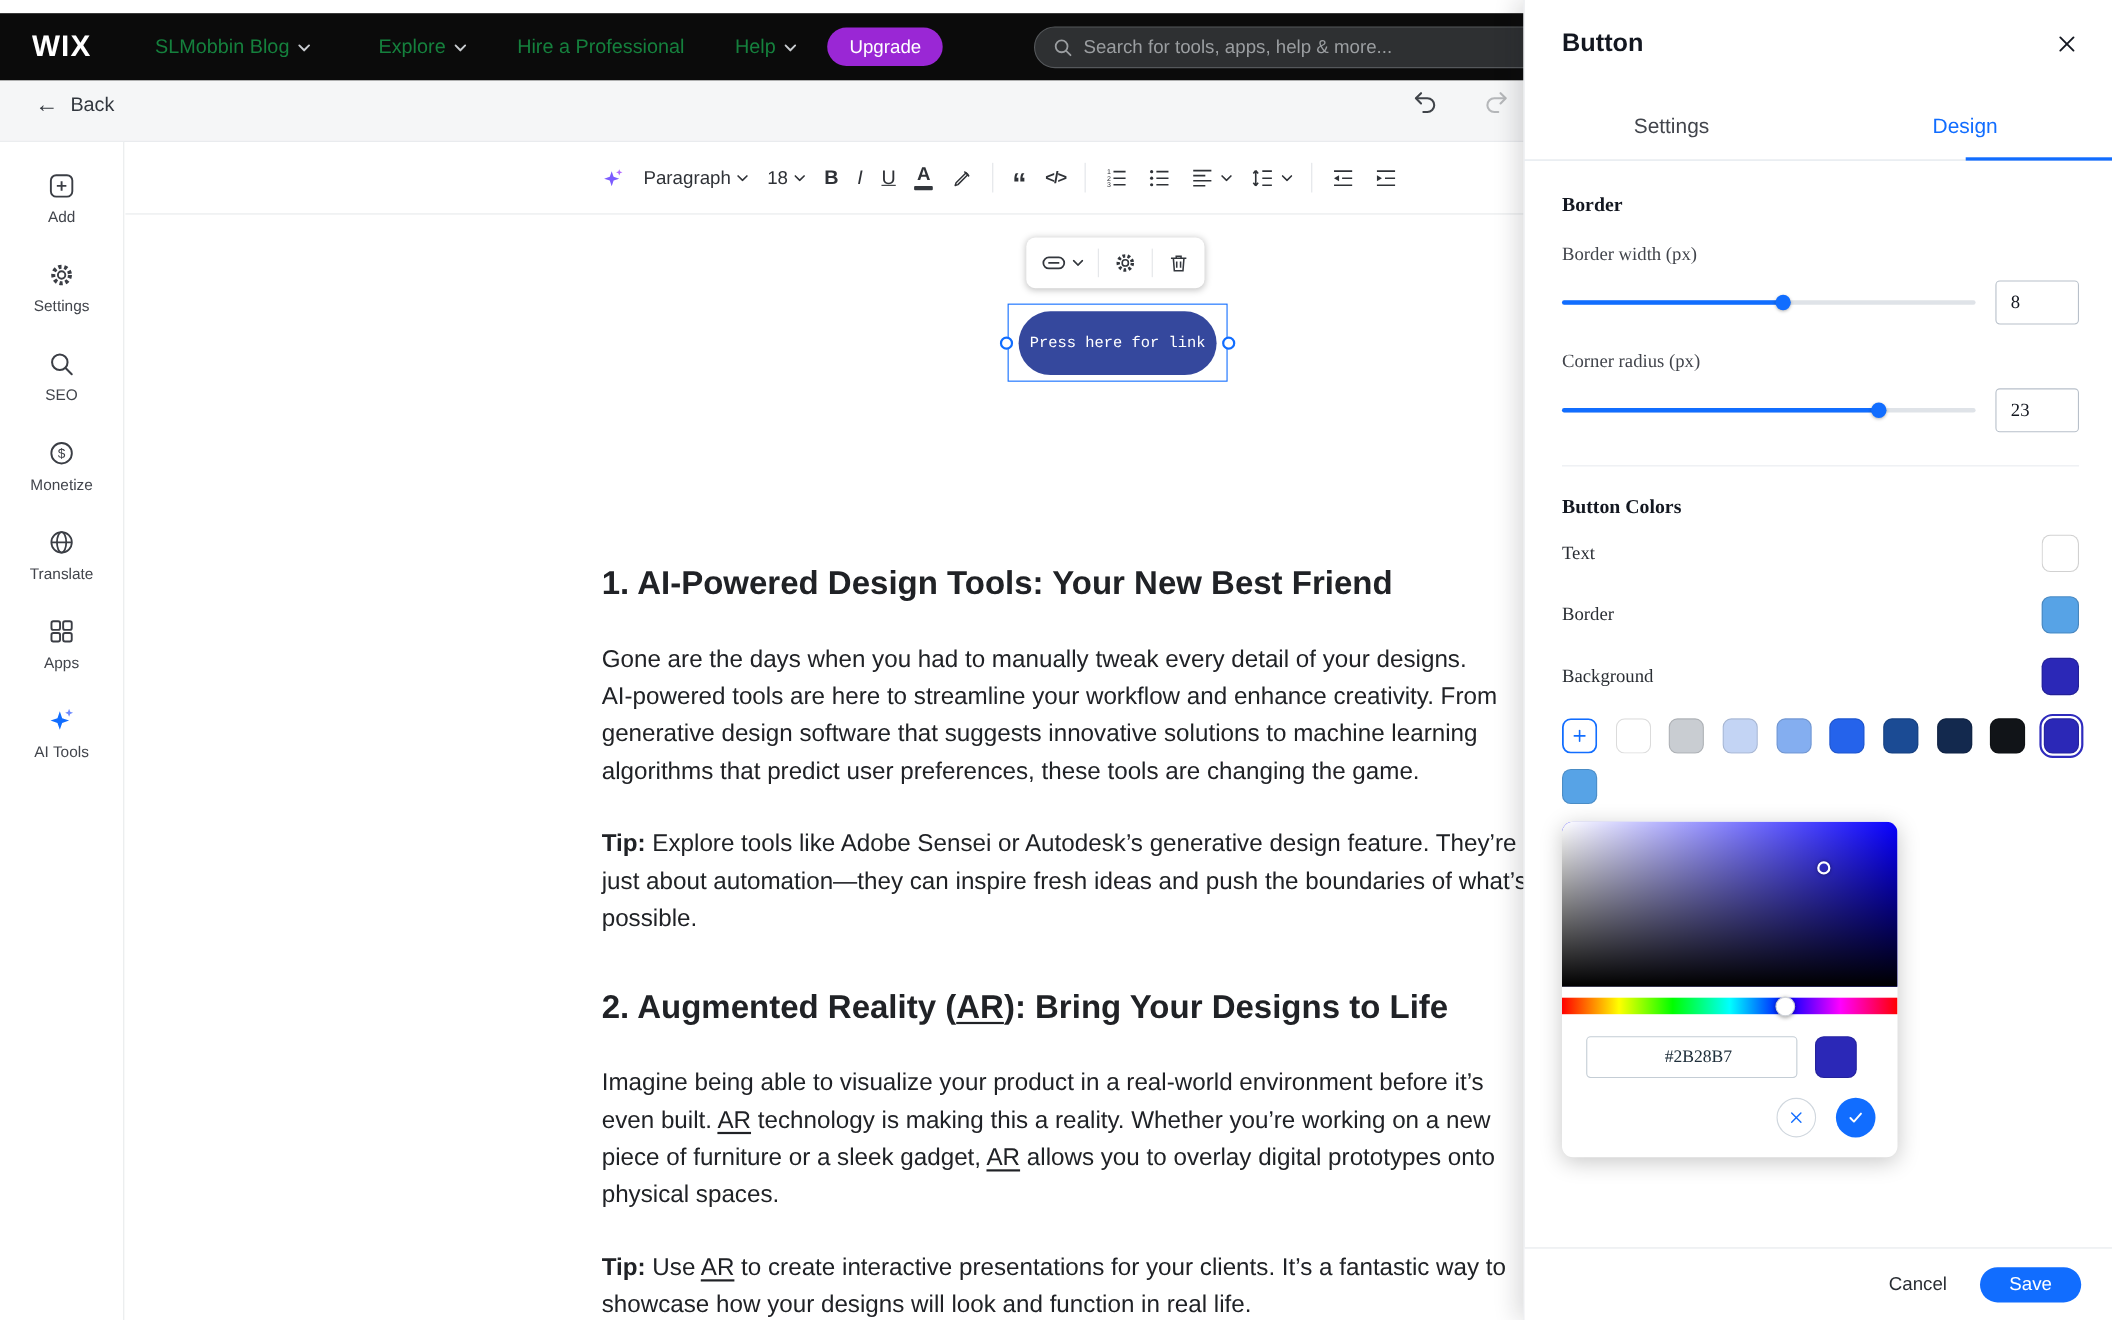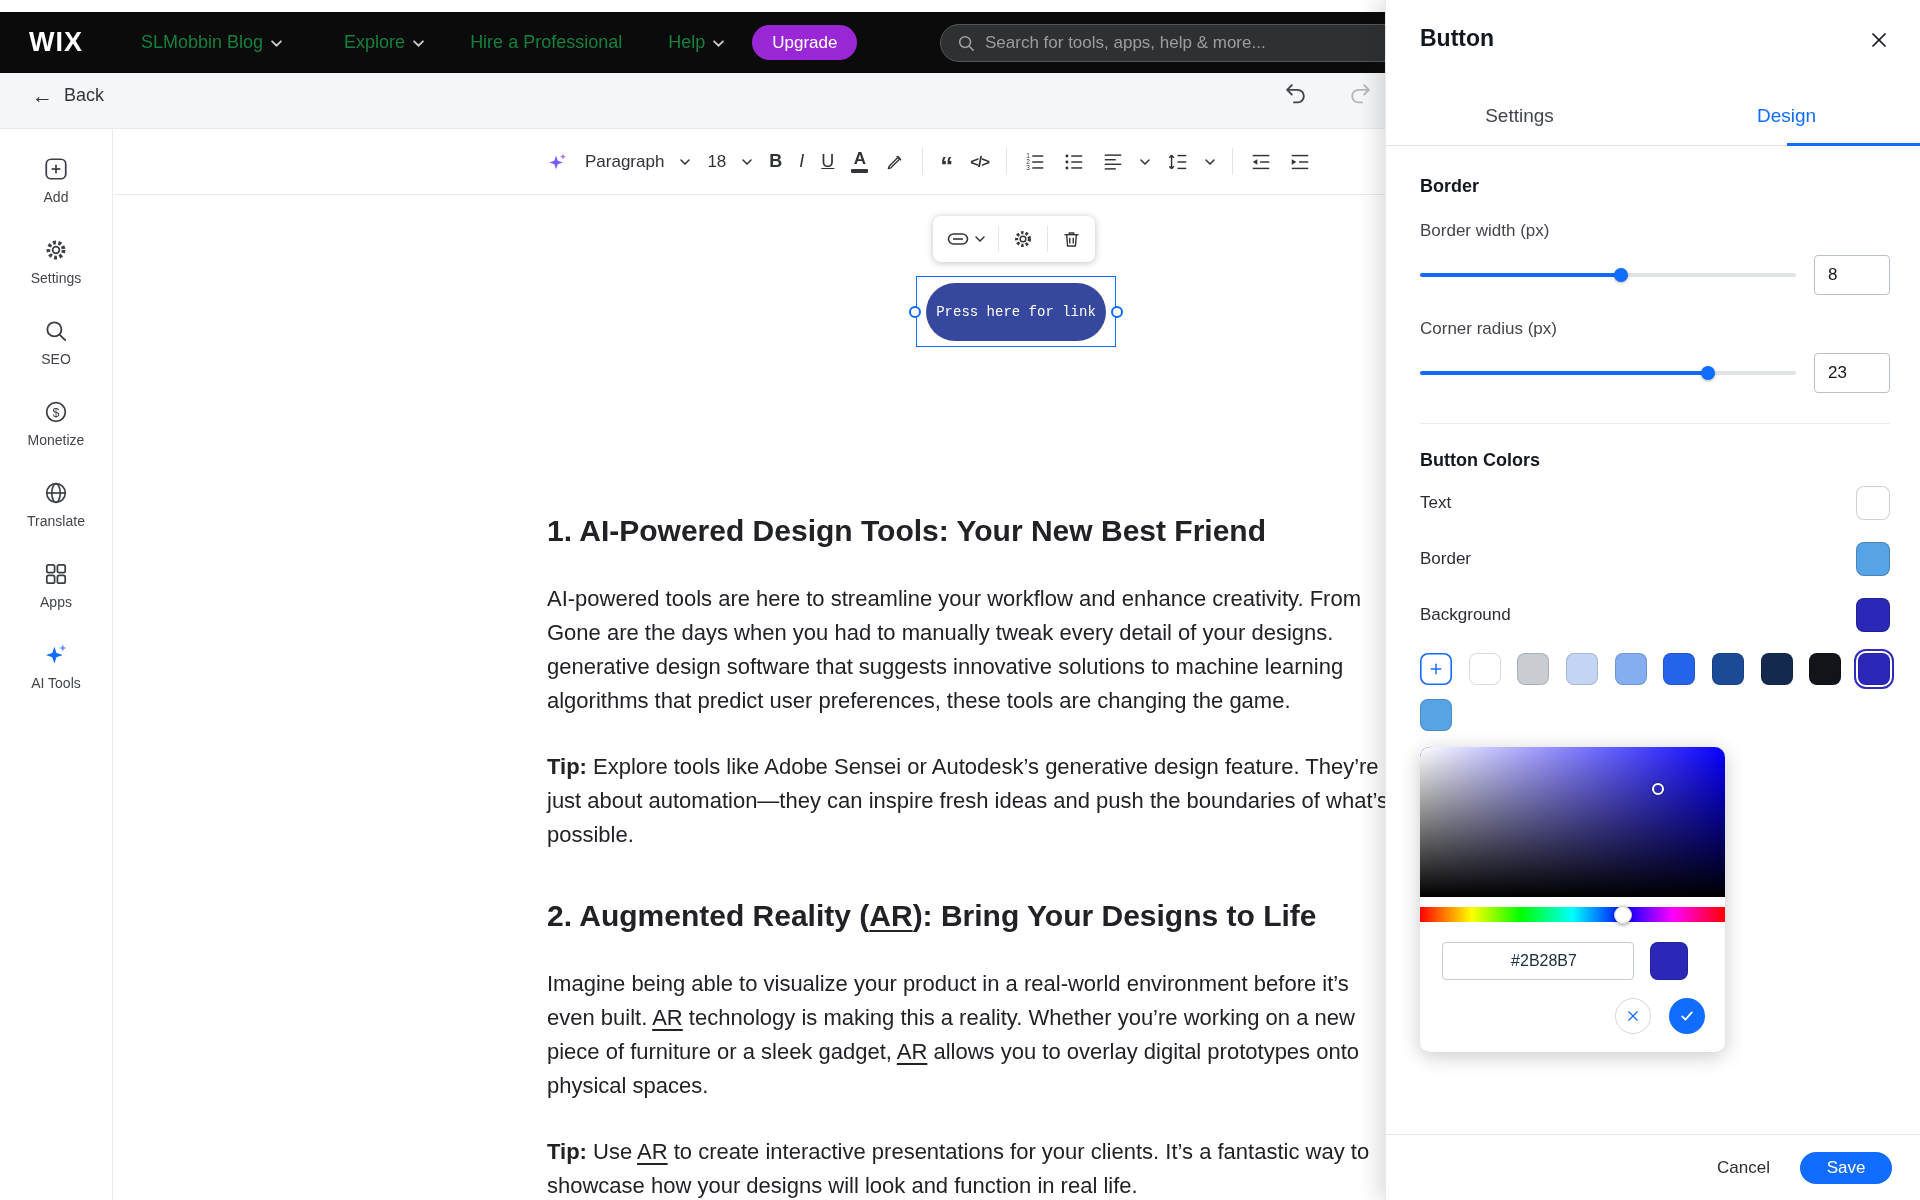--- a/index.html
+++ b/index.html
@@ -26,21 +26,21 @@
   .histbtn.redo { left:1348px; opacity:.35; }
   .histbtn.redo svg { transform:scaleX(-1); }
 
   
   .rail { position:absolute; top:129px; left:0; width:113px; bottom:0; background:#fff; border-right:1px solid #e8eaec; display:flex; flex-direction:column; align-items:center; padding-top:26px; gap:31px; z-index:4; }
   .rail-item { display:flex; flex-direction:column; align-items:center; gap:7px; font-size:14px; color:#42454c; cursor:pointer; }
   .rail-item .ric { color:#3b3e45; height:27px; display:flex; align-items:center; }
 
   
   .fmtbar { position:absolute; top:129px; left:114px; right:0; height:66px; background:#fff; border-bottom:1px solid #e7e9ec; display:flex; align-items:center; gap:17px; padding-left:432px; color:#2f3237; z-index:3; }
-  .fmt-btn { display:flex; align-items:center; gap:16px; font-size:17px; cursor:pointer; white-space:nowrap; }
+  .fmt-btn { display:flex; align-items:center; gap:6px; font-size:17px; cursor:pointer; white-space:nowrap; }
   .fmt-sep { width:1px; height:27px; background:#e2e4e8; }
   .fb { font-weight:700; font-size:18px; }
   .fi { font-style:italic; font-size:18px; }
   .fu { text-decoration:underline; font-size:18px; }
   .acolor { display:flex; flex-direction:column; align-items:center; gap:2px; cursor:pointer; }
   .acolor .aletter { font-size:17px; font-weight:600; line-height:1; }
   .acolor .abar { width:17px; height:3.5px; background:#33373d; border-radius:1px; }
   .fquote { font-size:26px; line-height:.5; padding-top:10px; font-weight:700; }
   .fcode { font-size:15px; font-weight:600; letter-spacing:-1px; }
 
@@ -66,21 +66,21 @@
 
   
   .panel { position:absolute; top:0; right:0; width:535px; height:1200px; background:#fff; z-index:50; box-shadow:-7px 0 20px rgba(20,22,26,.15); border-left:1px solid #e6e8eb; }
   .panel-title { position:absolute; top:25px; left:34px; font-size:23px; font-weight:600; color:#131720; }
   .panel-close { position:absolute; top:27px; right:28px; width:26px; height:26px; display:flex; align-items:center; justify-content:center; color:#131720; cursor:pointer; }
   .tabs { position:absolute; top:86px; left:0; right:0; height:60px; display:flex; border-bottom:1px solid #dde3e9; }
   .tab { flex:1; display:flex; align-items:center; justify-content:center; font-size:19px; cursor:pointer; color:#42454c; position:relative; }
   .tab.active { color:#116DFF; font-weight:500; }
   .tab-underline { position:absolute; bottom:-1px; left:50%; right:0; height:3px; background:#116DFF; }
 
-  .panel-body { position:absolute; top:146px; left:0; right:0; bottom:66px; padding:30px 30px 0 34px; overflow:hidden; }
+  .panel-body { position:absolute; top:146px; left:0; right:0; bottom:66px; padding:30px 30px 0 34px; overflow:hidden;font-family:Liberation Serif, serif; }
   .sec-h { font-size:18px; font-weight:700; color:#131720; }
   .fld-label { font-size:17px; color:#42454c; margin-top:24px; }
   .slider-row { display:flex; align-items:center; gap:18px; margin-top:14px; height:40px; }
   .slider { position:relative; flex:1; height:4px; border-radius:2px; background:#dfe3e8; }
   .slider .fill { position:absolute; left:0; top:0; bottom:0; border-radius:2px; background:#116DFF; }
   .slider .thumb { position:absolute; top:50%; width:14px; height:14px; border-radius:50%; background:#116DFF; transform:translate(-50%,-50%); box-shadow:0 1px 3px rgba(0,0,0,.3); cursor:pointer; }
   .num-input { width:76px; height:40px; border:1px solid #b8c0ca; border-radius:4px; font-size:17px; color:#131720; font-family:inherit; padding-left:13px; outline:none; }
   .panel-div { border:none; border-top:1px solid #e8ebf0; margin-top:30px; }
   .colors-h { margin-top:26px; }
   .color-row { display:flex; align-items:center; justify-content:space-between; height:48px; margin-top:8px; }
@@ -398,22 +398,22 @@
 
   <div class="sel-box">
     <span class="handle l"></span>
     <span class="handle r"></span>
     <button class="cv-button" style="background-color: rgb(53, 72, 157);">Press here for link</button>
   </div>
 
   <div class="blog">
     <div class="h">1. AI-Powered Design Tools: Your New Best Friend</div>
     <div class="para">
+      <div class="line">Gone are the days when you had to manually tweak every detail of your designs.</div>
       <div class="line">AI-powered tools are here to streamline your workflow and enhance creativity. From</div>
-      <div class="line">Gone are the days when you had to manually tweak every detail of your designs.</div>
       <div class="line">generative design software that suggests innovative solutions to machine learning</div>
       <div class="line">algorithms that predict user preferences, these tools are changing the game.</div>
     </div>
     <div class="para">
       <div class="line"><strong class="tiplab">Tip:</strong><span> Explore tools like Adobe Sensei or Autodesk’s generative design feature. They’re not</span></div>
       <div class="line">just about automation—they can inspire fresh ideas and push the boundaries of what’s</div>
       <div class="line">possible.</div>
     </div>
     <div class="h h2m">2. Augmented Reality (<u class="tok">AR</u>): Bring Your Designs to Life</div>
     <div class="para">

